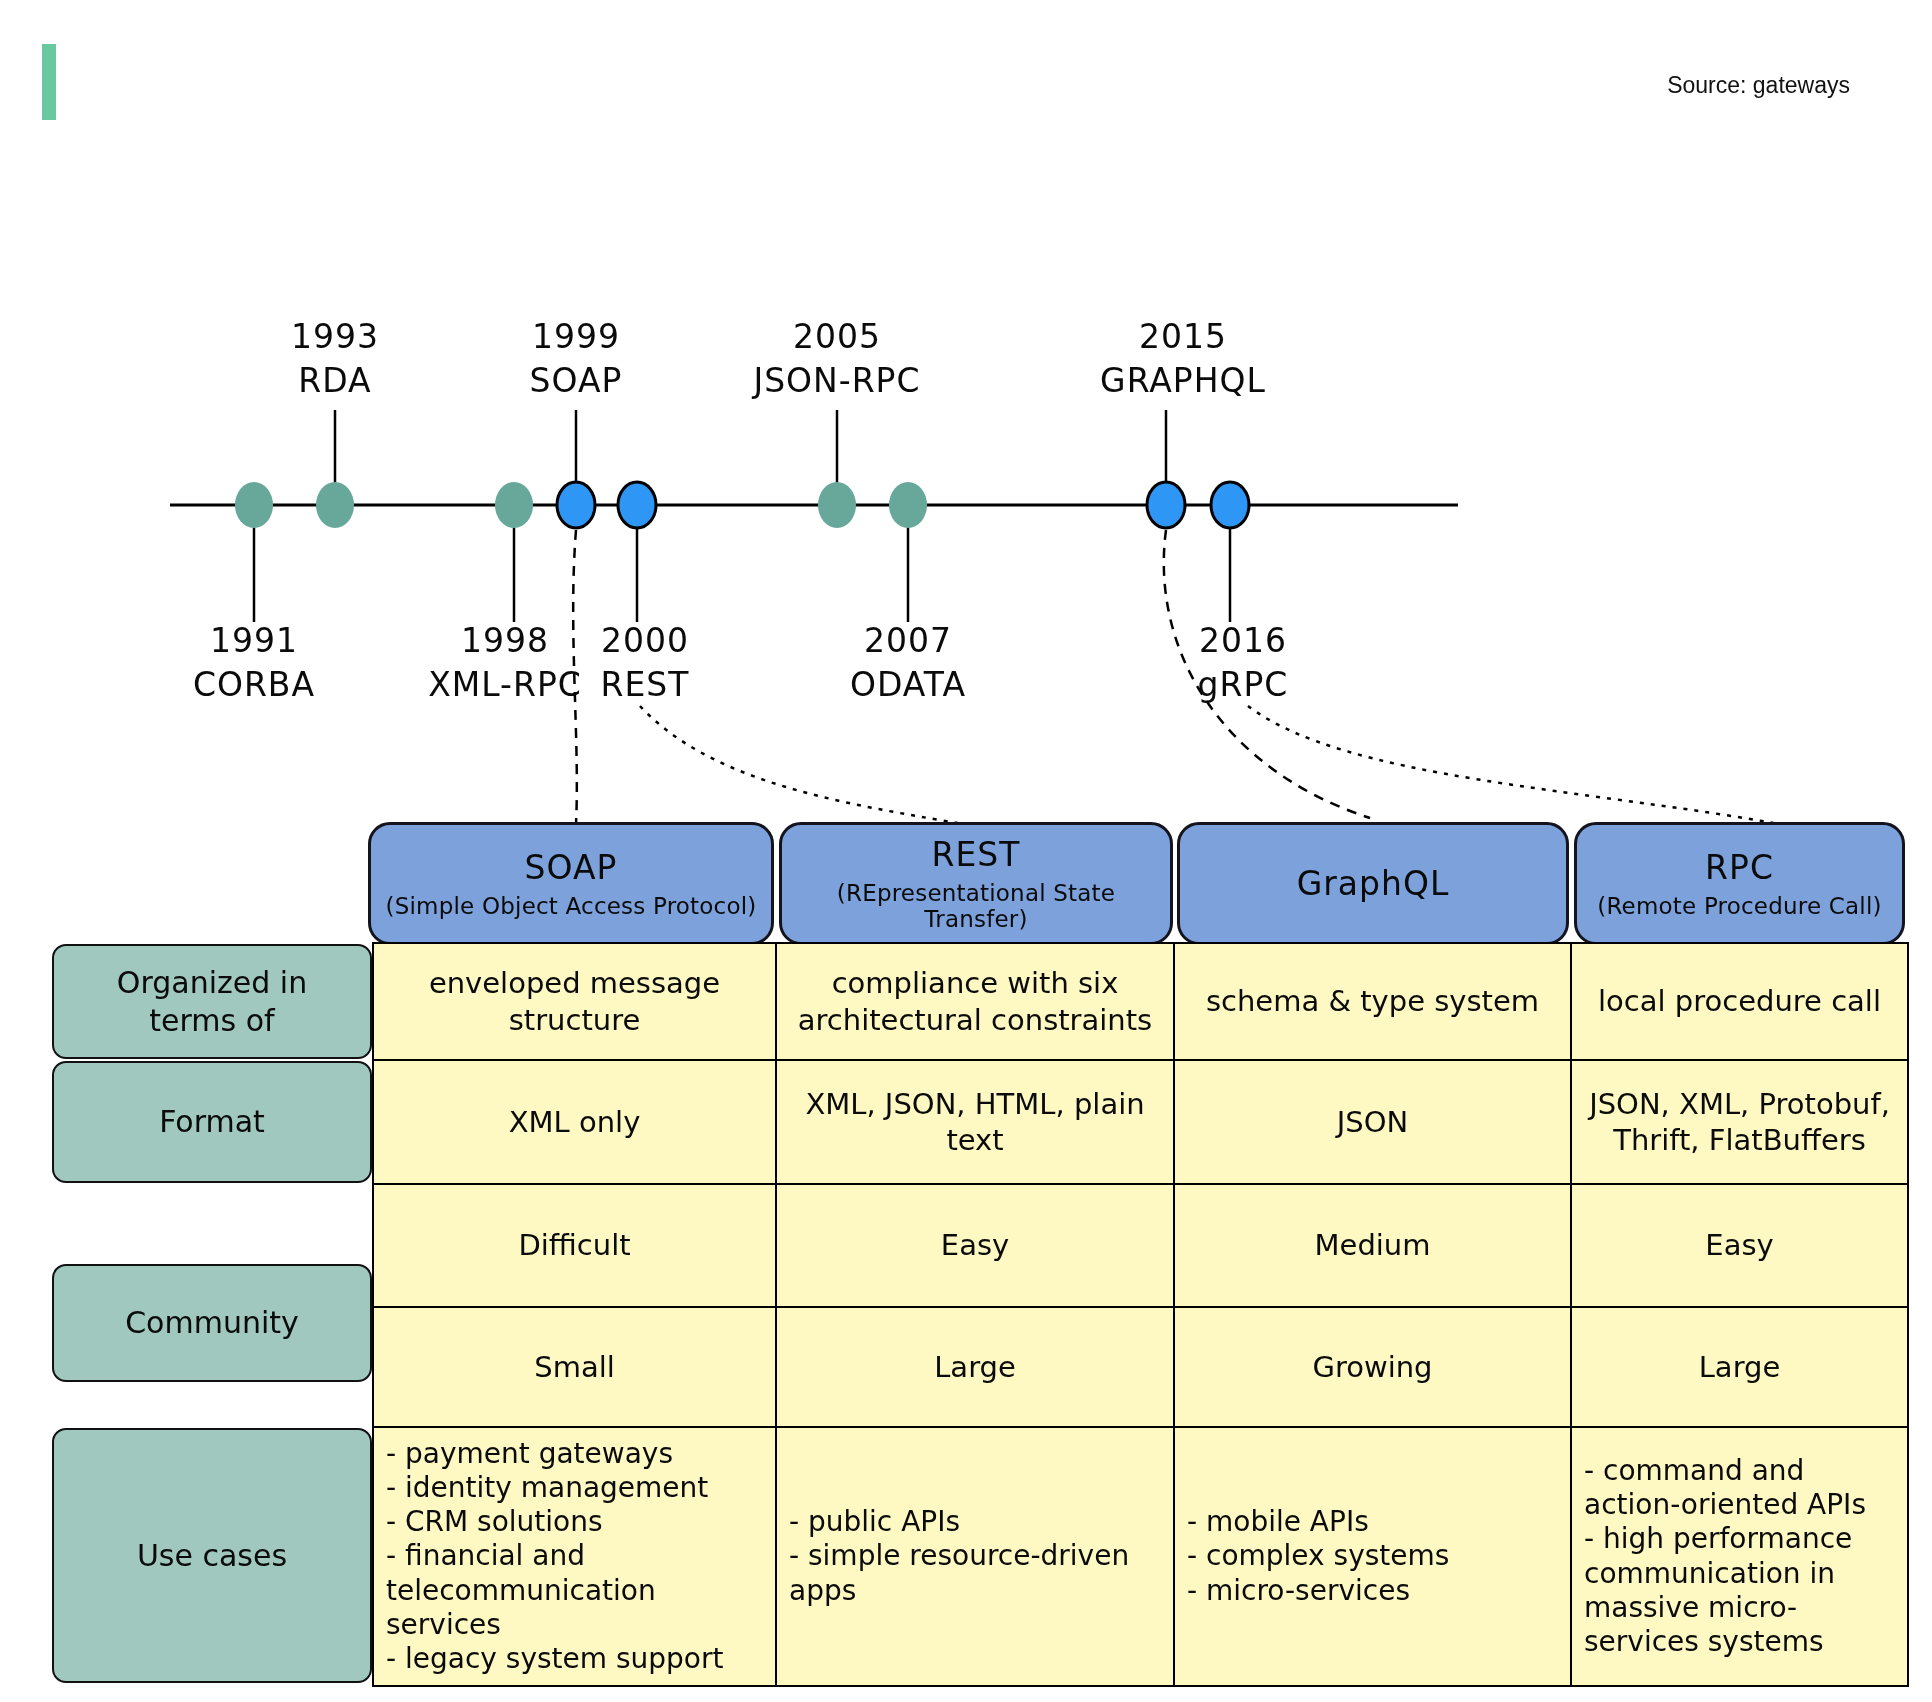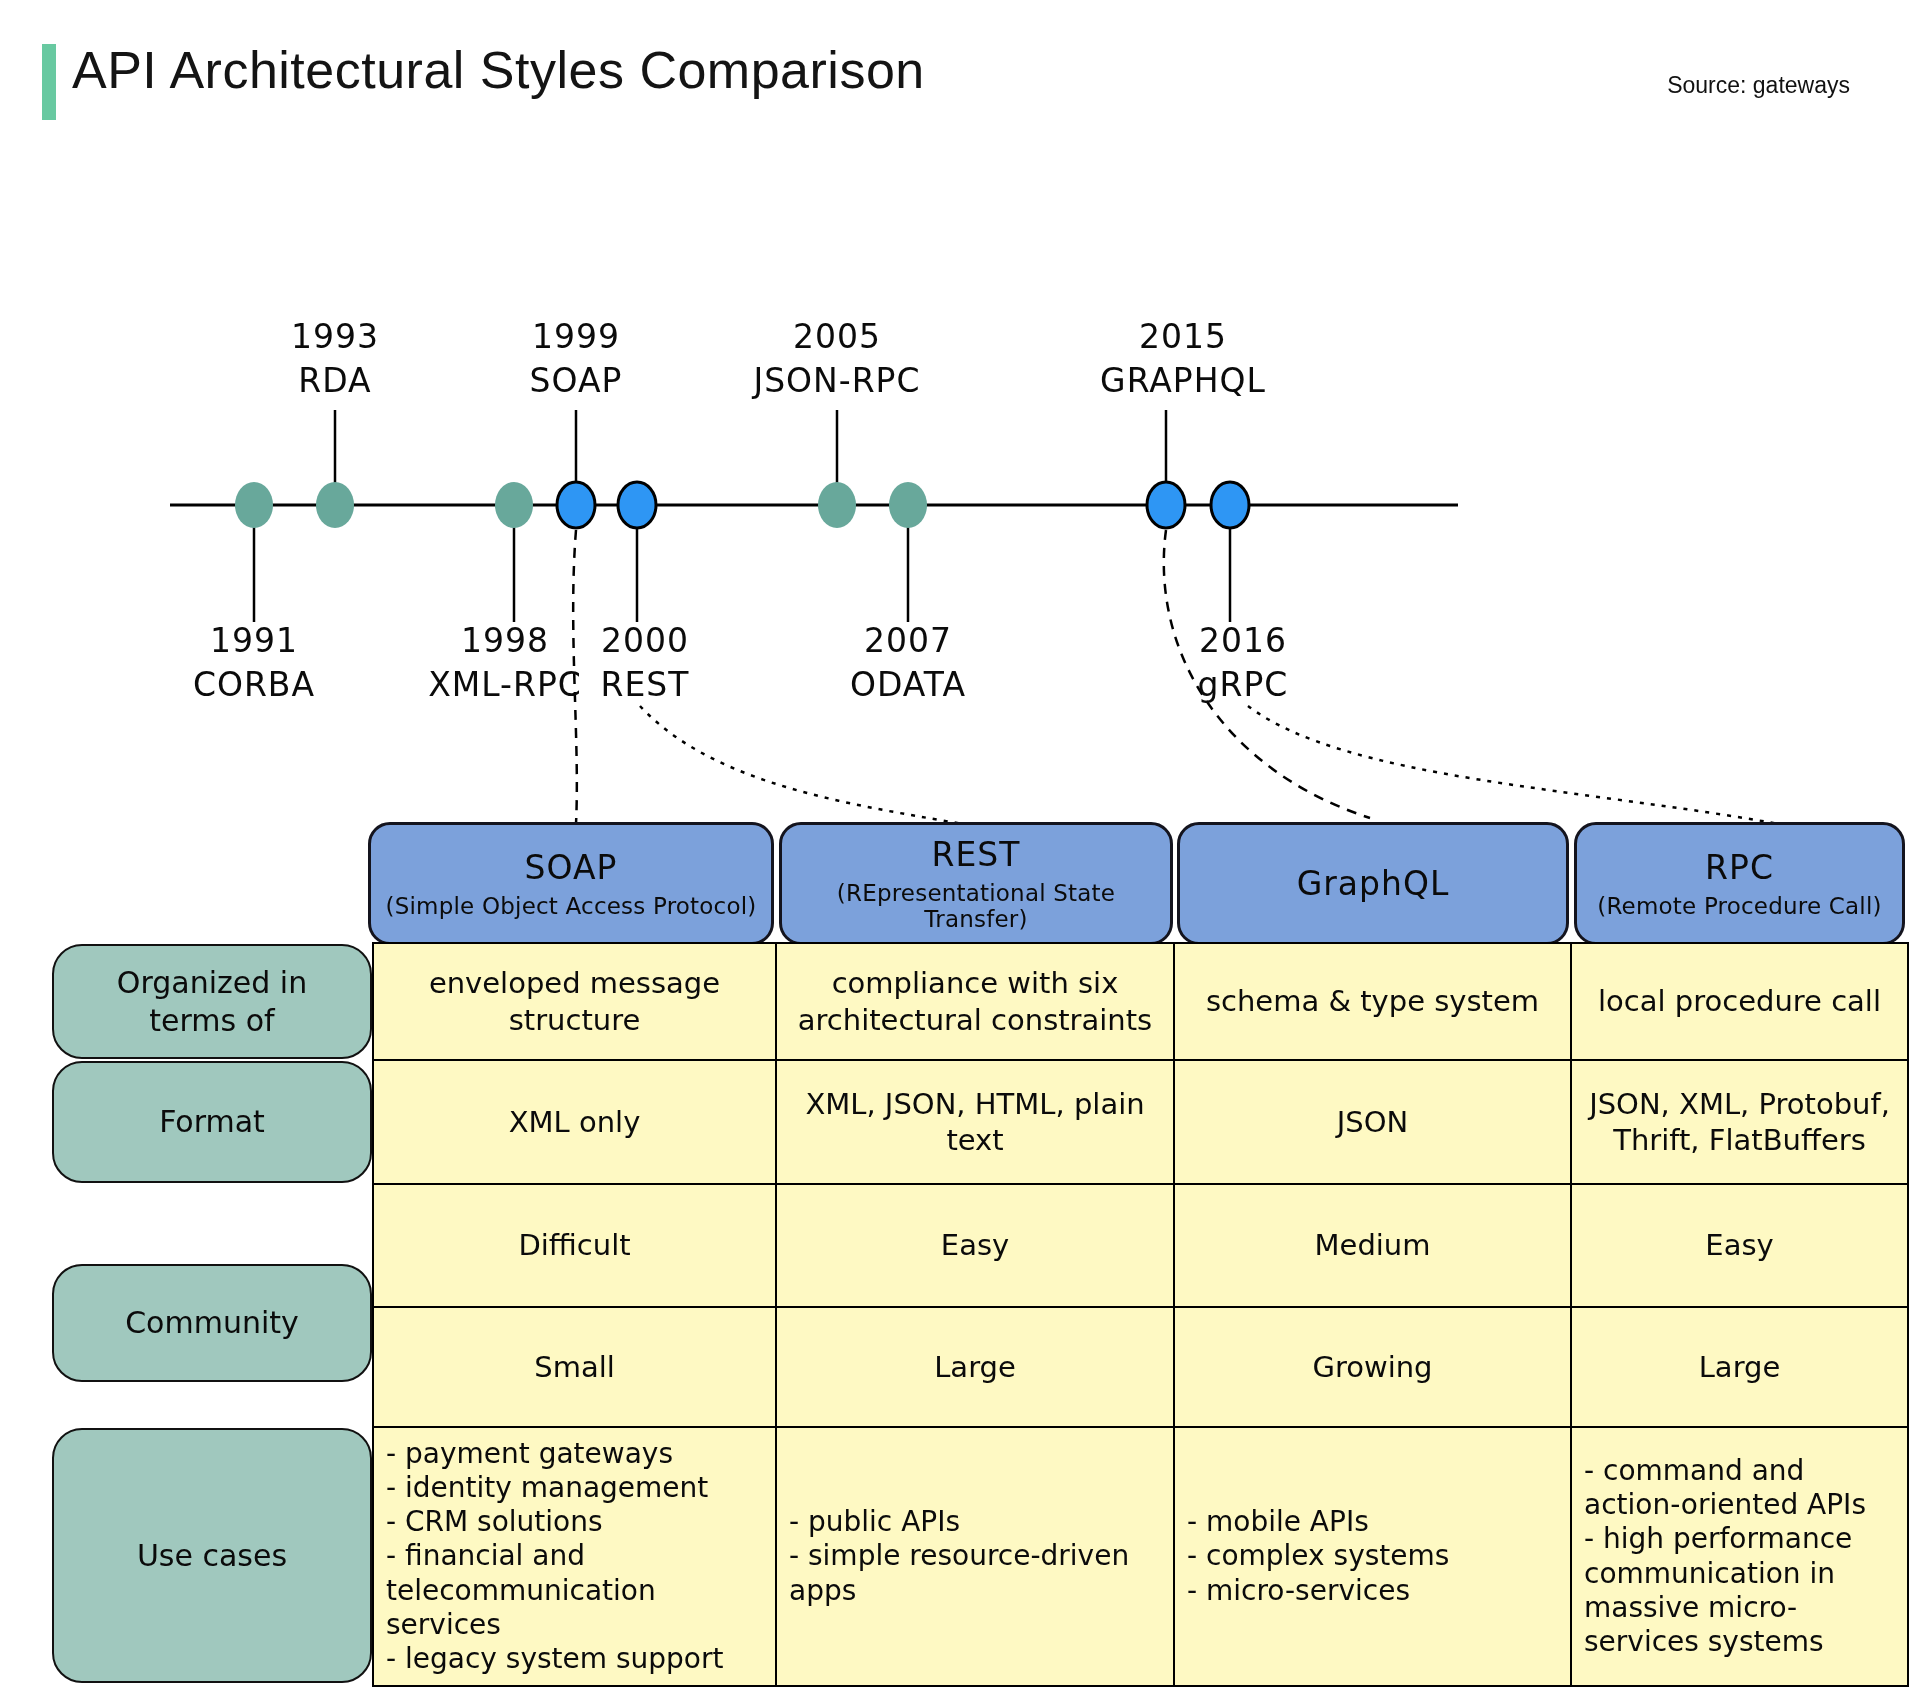--- a/index.html
+++ b/index.html
@@ -34,31 +34,30 @@
   .cell{box-sizing:border-box;border-right:2px solid #000;border-bottom:2px solid #000;
         display:flex;align-items:center;justify-content:center;text-align:center;
         font-size:29px;line-height:1.25;padding:6px 10px;}
   .cell.last-col{border-right:none;}
   .cell.last-row{border-bottom:none;}
   .cell.c-list{justify-content:flex-start;text-align:left;font-size:28px;line-height:1.22;
                white-space:pre-line;padding:8px 12px;}
 
   
   .rowlab{position:absolute;left:52px;width:320px;box-sizing:border-box;background:#A0C8BE;
-          border:2.5px solid #111;border-radius:30px;display:flex;align-items:center;
+          border:2.5px solid #111;border-radius:14px;display:flex;align-items:center;
           justify-content:center;text-align:center;font-size:30px;line-height:1.25;padding:4px 18px;}
 </style>
 </head>
 <body>
 
 <div class="page">
 
   <div class="title-row">
     <div class="accent-bar"></div>
-    <div class="page-title">API Architectural Styles Comparison</div>
     <div class="source-note">Source: gateways</div>
   </div>
 
   <svg class="timeline" viewBox="0 0 1932 1702">
 
     <line x1="170" y1="505" x2="1458" y2="505" stroke="#000" stroke-width="3"></line>
 
     <line x1="335" y1="410" x2="335" y2="483" stroke="#000" stroke-width="2.5"></line>
     <line x1="576" y1="410" x2="576" y2="483" stroke="#000" stroke-width="2.5"></line>
     <line x1="837" y1="410" x2="837" y2="483" stroke="#000" stroke-width="2.5"></line>

